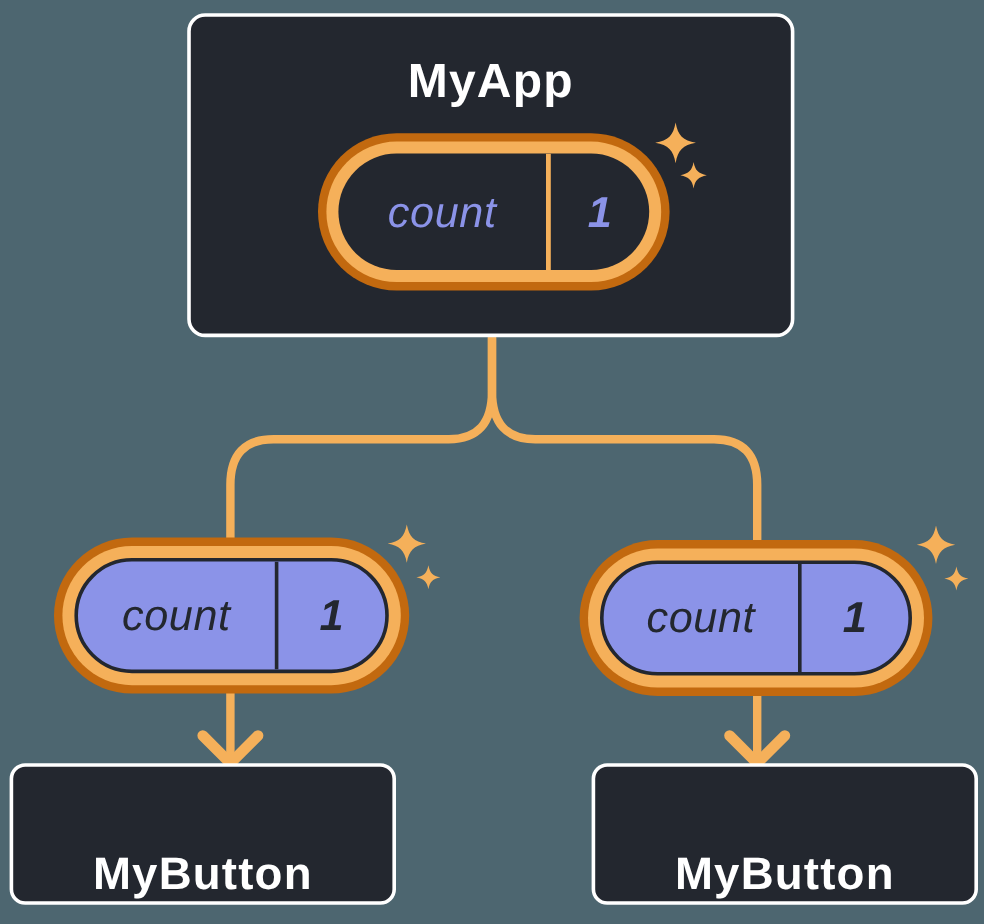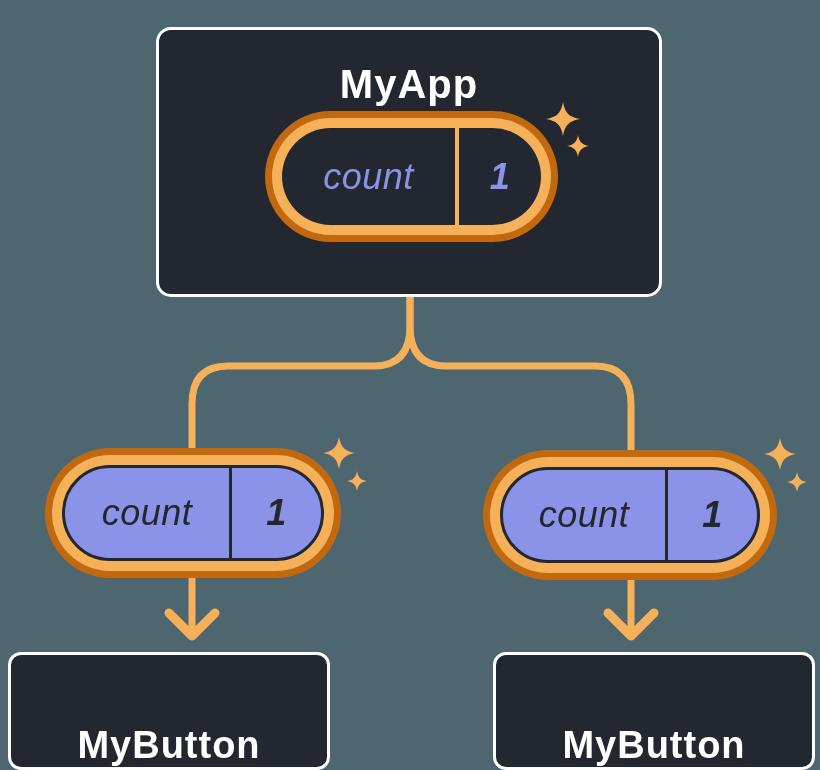--- a/index.html
+++ b/index.html
@@ -24,21 +24,20 @@
   
   .connectors{position:absolute;left:0;top:0;z-index:1}
   .branch{fill:none;stroke:var(--orange,#f5b05a);stroke-width:7}
   .arrowhead{fill:none;stroke:var(--orange,#f5b05a);stroke-width:9;stroke-linecap:round;stroke-linejoin:round}
 
   
   .node{
     position:absolute;z-index:2;
     background:var(--node-bg,#23272f);
     border:3px solid var(--node-border,#ffffff);
-    margin-top:16px;
   }
   .node-app{left:156px;top:11px;width:506px;height:270px;border-radius:15px}
   .node-app-title{
     position:absolute;left:0;right:0;top:32px;text-align:center;
     color:var(--text-light,#ffffff);font-size:40px;font-weight:700;letter-spacing:1px;
   }
   .node-button{
     top:636px;width:322px;height:118px;border-radius:13px;
     display:flex;align-items:flex-end;justify-content:center;
     color:var(--text-light,#ffffff);font-size:38px;font-weight:700;letter-spacing:1px;

